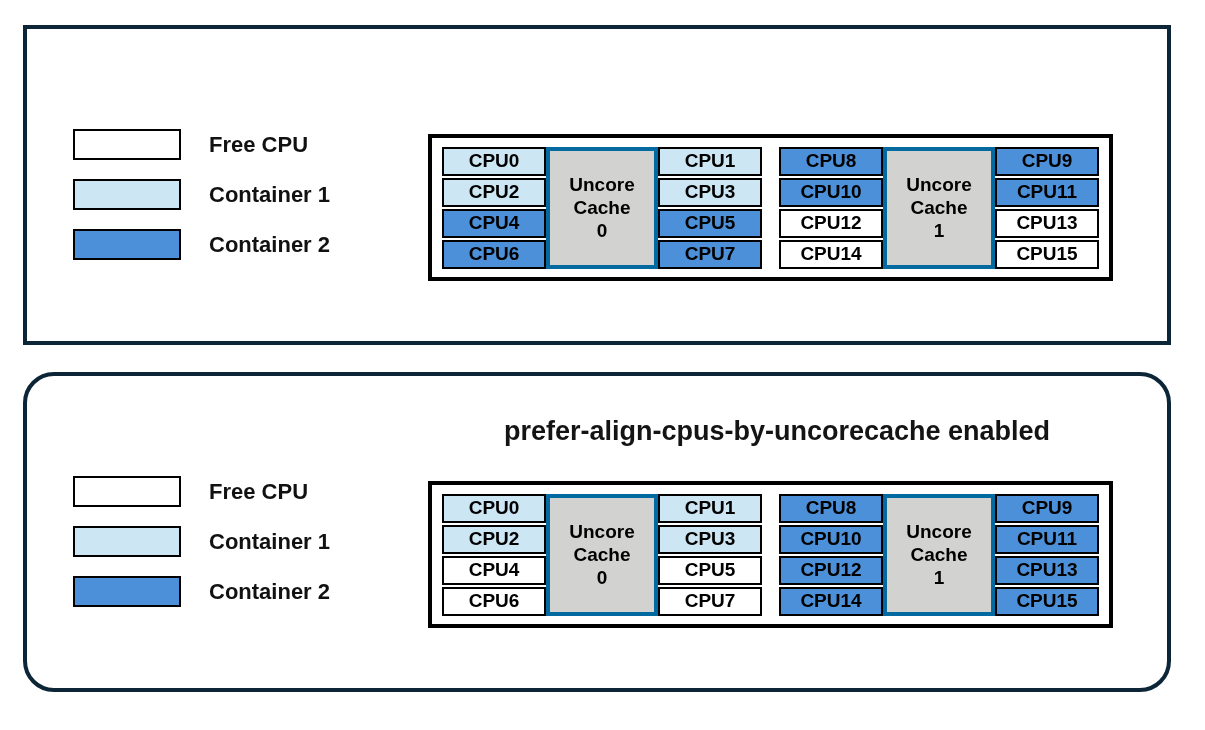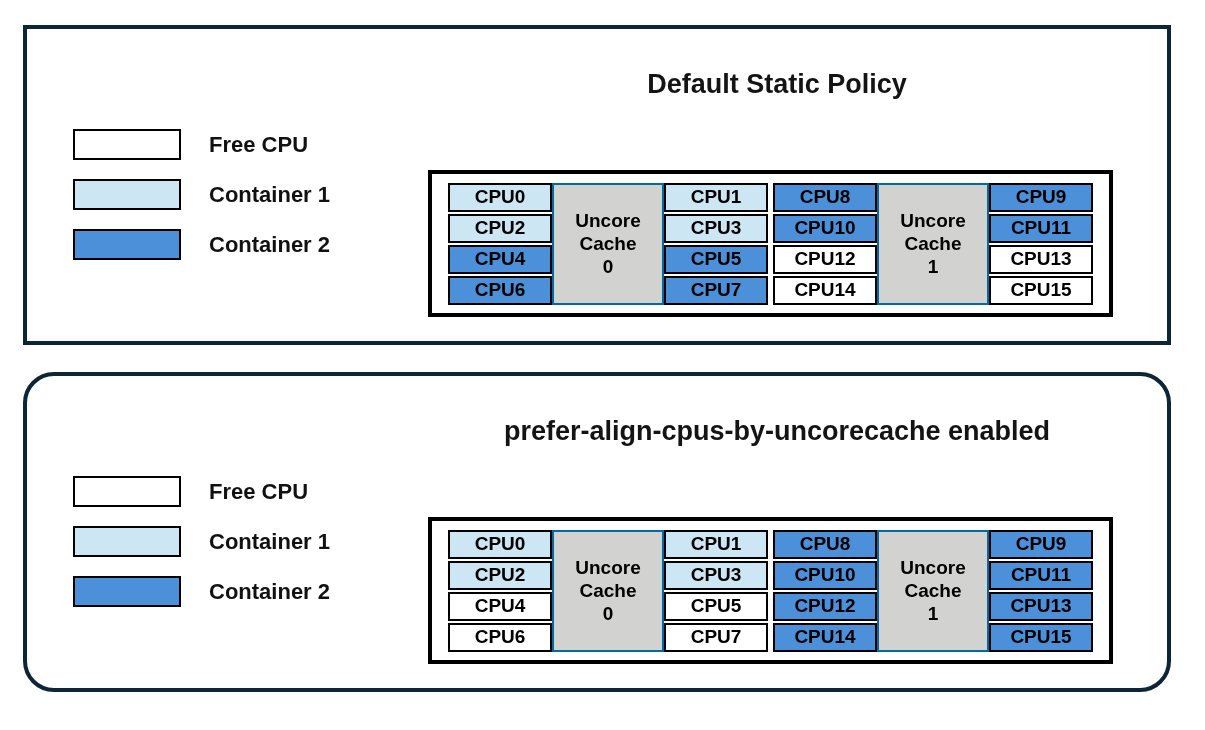--- a/index.html
+++ b/index.html
@@ -74,22 +74,21 @@
     left: 401px;
     top: 105px;
     width: 685px;
     height: 147px;
     border: 4px solid #000000;
     box-sizing: border-box;
     background: #ffffff;
     display: flex;
     align-items: center;
     justify-content: space-between;
-    padding: 0 16px;
-    margin-top: 36px;
+    padding: 0 10px;
   }
   .uncore-group {
     display: flex;
     align-items: stretch;
     height: 122px;
   }
   .cpu-col {
     display: flex;
     flex-direction: column;
     justify-content: space-between;
@@ -103,39 +102,38 @@
     align-items: center;
     justify-content: center;
     font-size: 19px;
     font-weight: bold;
     color: #000000;
     background: #ffffff;
   }
   .uncore-box {
     width: 112px;
     box-sizing: border-box;
-    border: 2px solid #0369a1;
+    border: 4px solid #0369a1;
     background: var(--uncore-cache, #d2d2d0);
     display: flex;
     flex-direction: column;
     align-items: center;
     justify-content: center;
     font-size: 19px;
     font-weight: bold;
     color: #000000;
     line-height: 23px;
   }
 </style>
 </head>
 <body>
 
 <div id="stage">
 
   <div class="panel" id="panel-0">
-    <div class="panel-title">Default Static Policy</div>
 
     <div class="legend">
       <div class="legend-row">
         <div class="swatch" data-role="free_cpu"></div>
         <div class="legend-label">Free CPU</div>
       </div>
       <div class="legend-row">
         <div class="swatch" data-role="container1"></div>
         <div class="legend-label">Container 1</div>
       </div>

